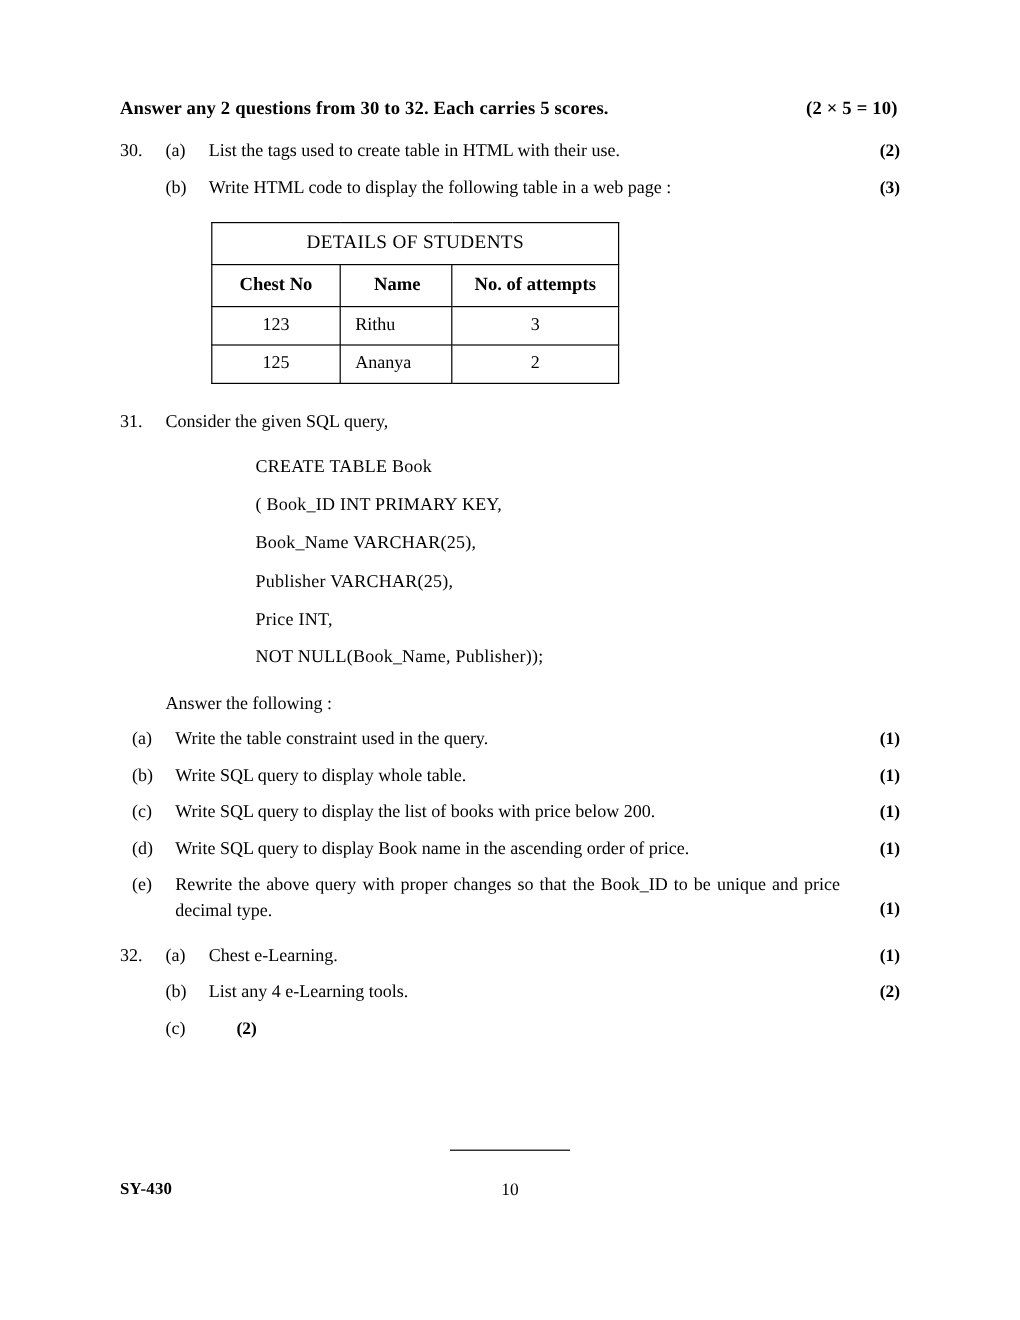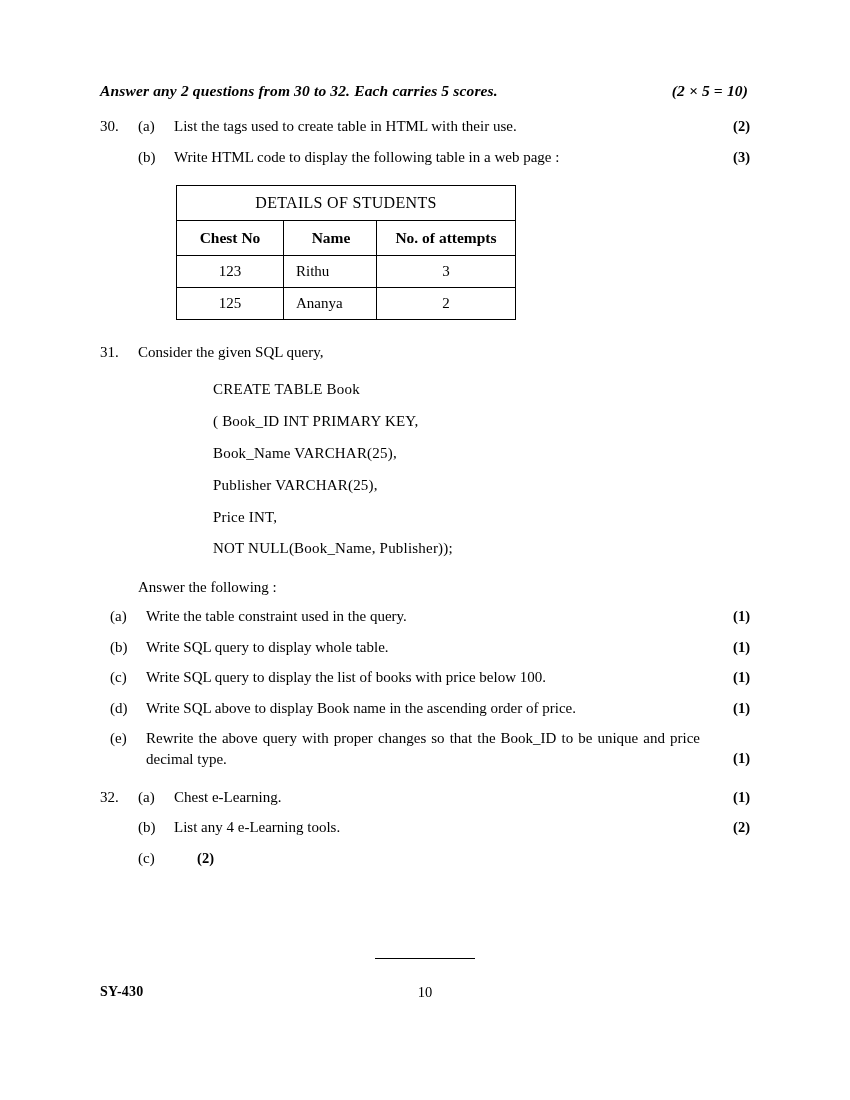--- a/index.html
+++ b/index.html
@@ -24,21 +24,20 @@
 
   
   .header-row {
     display: flex;
     justify-content: space-between;
     align-items: baseline;
     font-weight: bold;
     font-size: 15.5px;
     margin-top: 12px;
     letter-spacing: 0.15px;
-    font-style: italic;
   }
   .header-left { white-space: nowrap; }
   .header-right { white-space: nowrap; padding-right: 2px;}
 
   
   .q-block { margin-top: 16px; }
   .q-row {
     display: flex;
     align-items: baseline;
     font-size: 15px;
@@ -220,26 +219,26 @@
         <span class="text">Write the table constraint used in the query.</span>
         <span class="marks">(1)</span>
       </div>
       <div class="q-row">
         <span class="sub">(b)</span>
         <span class="text">Write SQL query to display whole table.</span>
         <span class="marks">(1)</span>
       </div>
       <div class="q-row">
         <span class="sub">(c)</span>
-        <span class="text">Write SQL query to display the list of books with price below 100.</span>
+        <span class="text">Write SQL query to display the list of books with price below 200.</span>
         <span class="marks">(1)</span>
       </div>
       <div class="q-row">
         <span class="sub">(d)</span>
-        <span class="text">Write SQL above to display Book name in the ascending order of price.</span>
+        <span class="text">Write SQL query to display Book name in the ascending order of price.</span>
         <span class="marks">(1)</span>
       </div>
       <div class="q-row">
         <span class="sub">(e)</span>
         <span class="text justify">Rewrite the above query with proper changes so that the Book_ID to be unique and price decimal type.</span>
         <span class="marks" style="align-self:flex-end;">(1)</span>
       </div>
     </div>
   </div>
 

